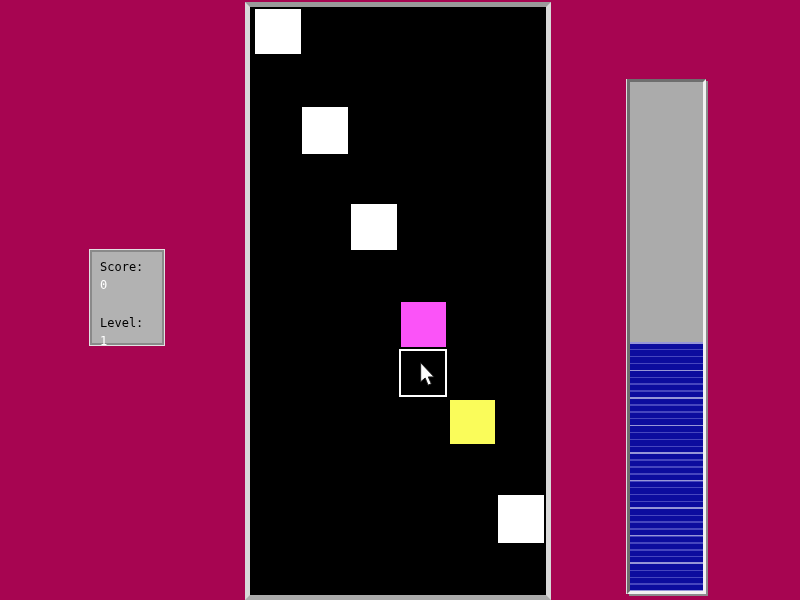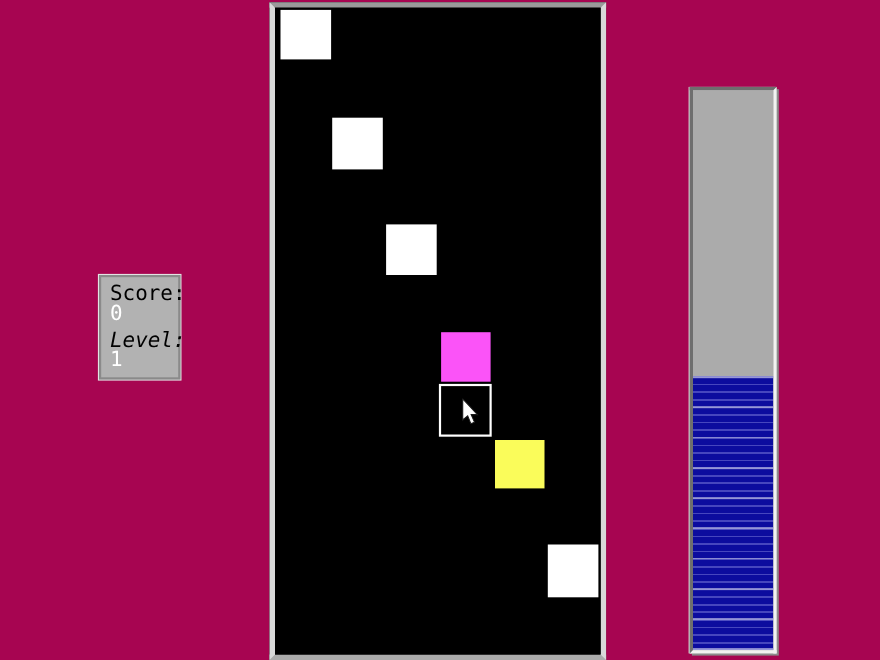--- a/index.html
+++ b/index.html
@@ -18,27 +18,27 @@
   
   .score-panel {
     position: absolute;
     left: 90px; top: 250px;
     width: 74px; height: 95px;
     background: #b2b2b2;
     border: 2px solid #8a8a8a;
     box-shadow: 0 0 0 1px #e3e3e3;
     box-sizing: border-box;
     padding: 6px 0 0 8px;
-    font-size: 19px;
+    font-size: 12px;
     line-height: 18px;
     letter-spacing: 0px;
   }
   .score-panel .label { color: #000000; }
   .score-panel .value { color: #ffffff; }
-  .score-panel .label.second { margin-top: 6px; font-style: italic; }
+  .score-panel .label.second { margin-top: 20px; }
 
   
   .game-frame {
     position: absolute;
     left: 245px; top: 2px;
     width: 306px; height: 598px;
     box-sizing: border-box;
     background: #000000;
     border: 5px solid #b5b5b5;
     border-top-color: #9a9a9a;

